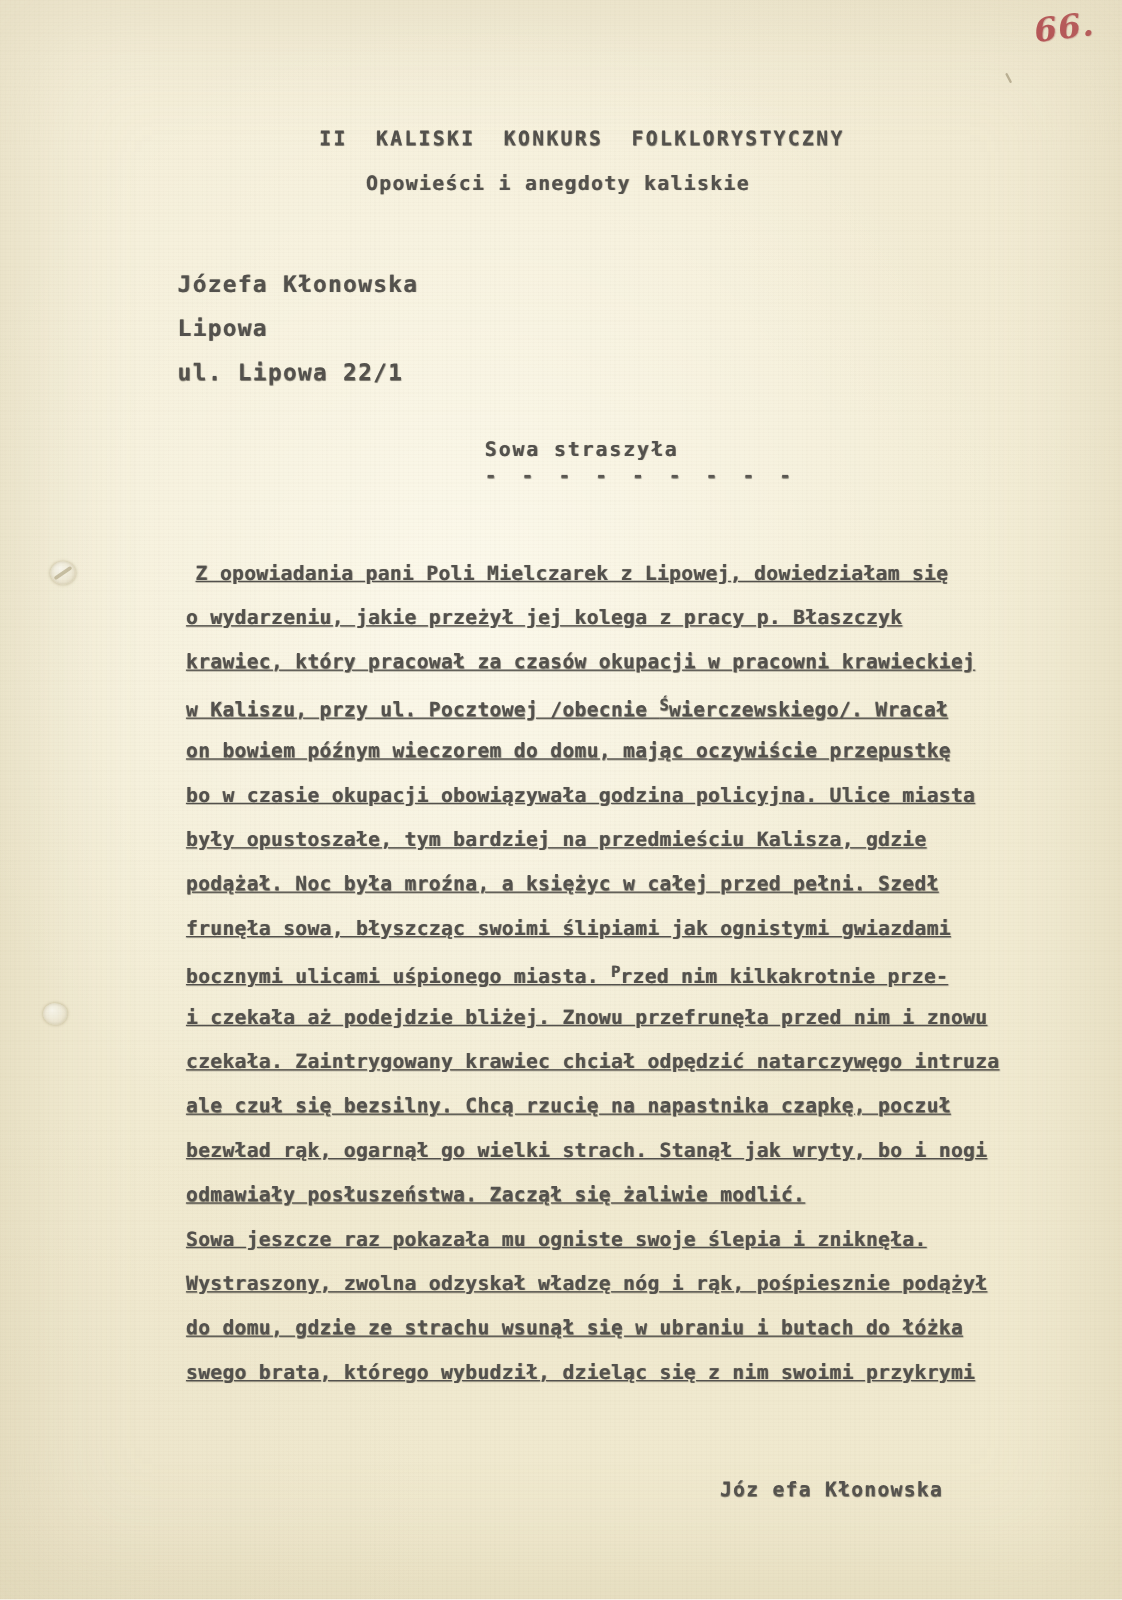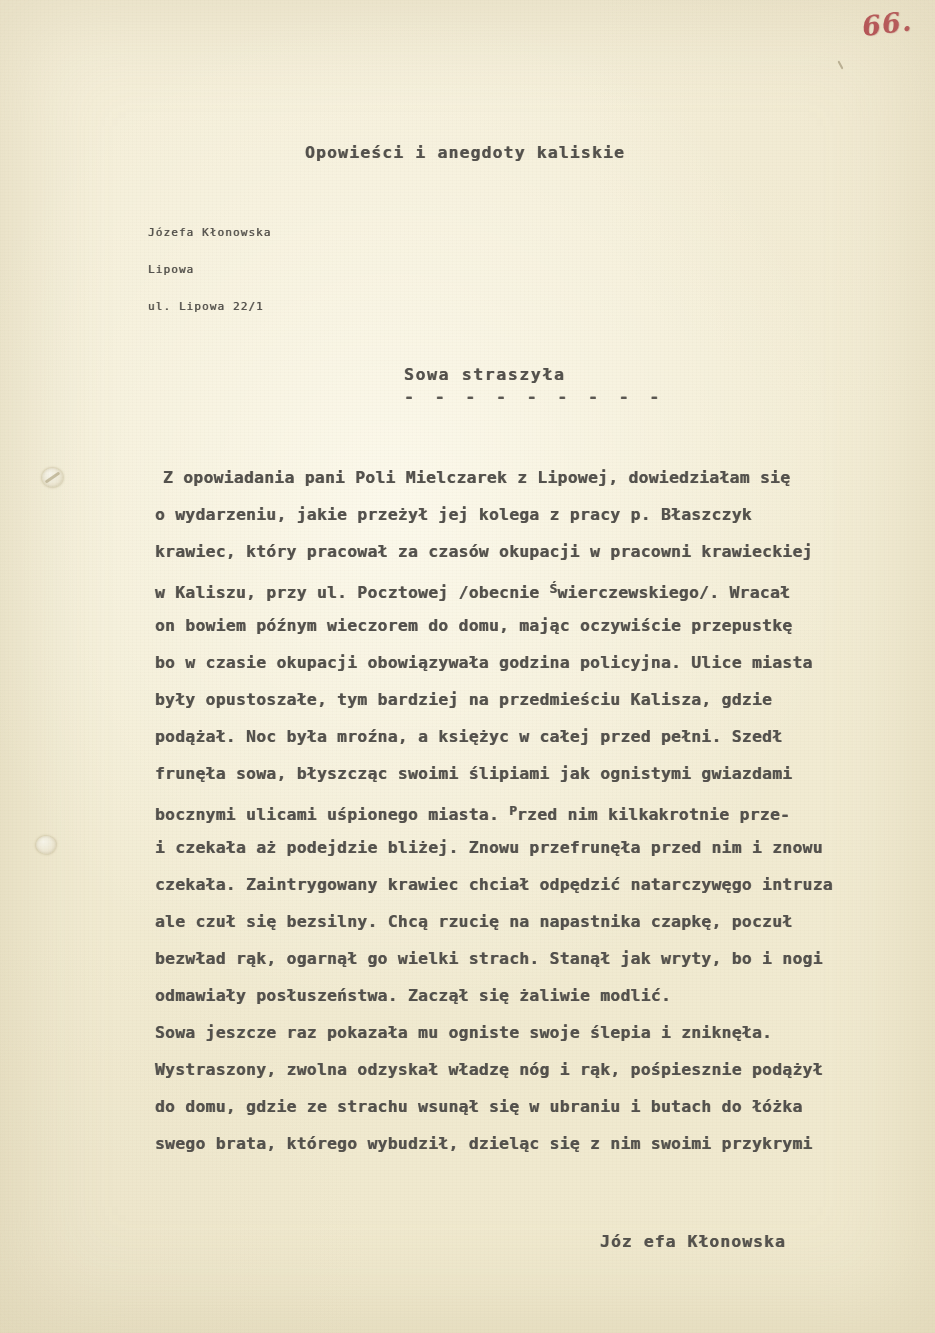--- a/index.html
+++ b/index.html
@@ -122,22 +122,22 @@
   #title-sub {
     top: 143px;
     left: 305px;
     font-size: 16.5px;
     font-weight: 700;
     letter-spacing: 1.1px;
   }
 
   
   .addr {
-    font-size: 11px;
-    font-weight: 400;
+    font-size: 19px;
+    font-weight: 700;
     left: 148px;
     letter-spacing: 1.1px;
   }
   #addr-0 { top: 226px; }
   #addr-1 { top: 263px; }
   #addr-2 { top: 300px; }
 
   
   #story-title {
     top: 365px;
@@ -168,20 +168,21 @@
     line-height: 37px;
     white-space: pre;
     font-family: "DejaVu Sans Mono", "Liberation Mono", monospace;
     font-size: 16.4px;
     font-weight: 700;
     letter-spacing: 0.25px;
     color: #53514d;
     text-shadow:
       0.5px 0.4px 0.6px rgba(70,66,58,0.55),
       -0.4px 0.3px 0.5px rgba(90,85,72,0.28);
+    text-decoration: underline;
   }
   .line.indent { padding-left: 8px; }
   .sup {
     font-size: 13px;
     vertical-align: 5px;
     letter-spacing: 0;
   }
 
   
   #signature {
@@ -197,20 +198,21 @@
 
 <div id="page">
 
   <div id="folio" class="tw">66.</div>
 
   <div id="tick"></div>
 
   <div id="hole-top" class="hole"></div>
   <div id="hole-bottom" class="hole"></div>
 
+  <div id="title-main" class="tw">II  KALISKI  KONKURS  FOLKLORYSTYCZNY</div>
   <div id="title-sub" class="tw">Opowieści i anegdoty kaliskie</div>
 
   <div id="addr-0" class="tw addr">Józefa Kłonowska</div>
   <div id="addr-1" class="tw addr">Lipowa</div>
   <div id="addr-2" class="tw addr">ul. Lipowa 22/1</div>
 
   <div id="story-title" class="tw">Sowa straszyła</div>
   <div id="story-rule" class="tw">- - - - - - - - -</div>
 
   <div id="body">

